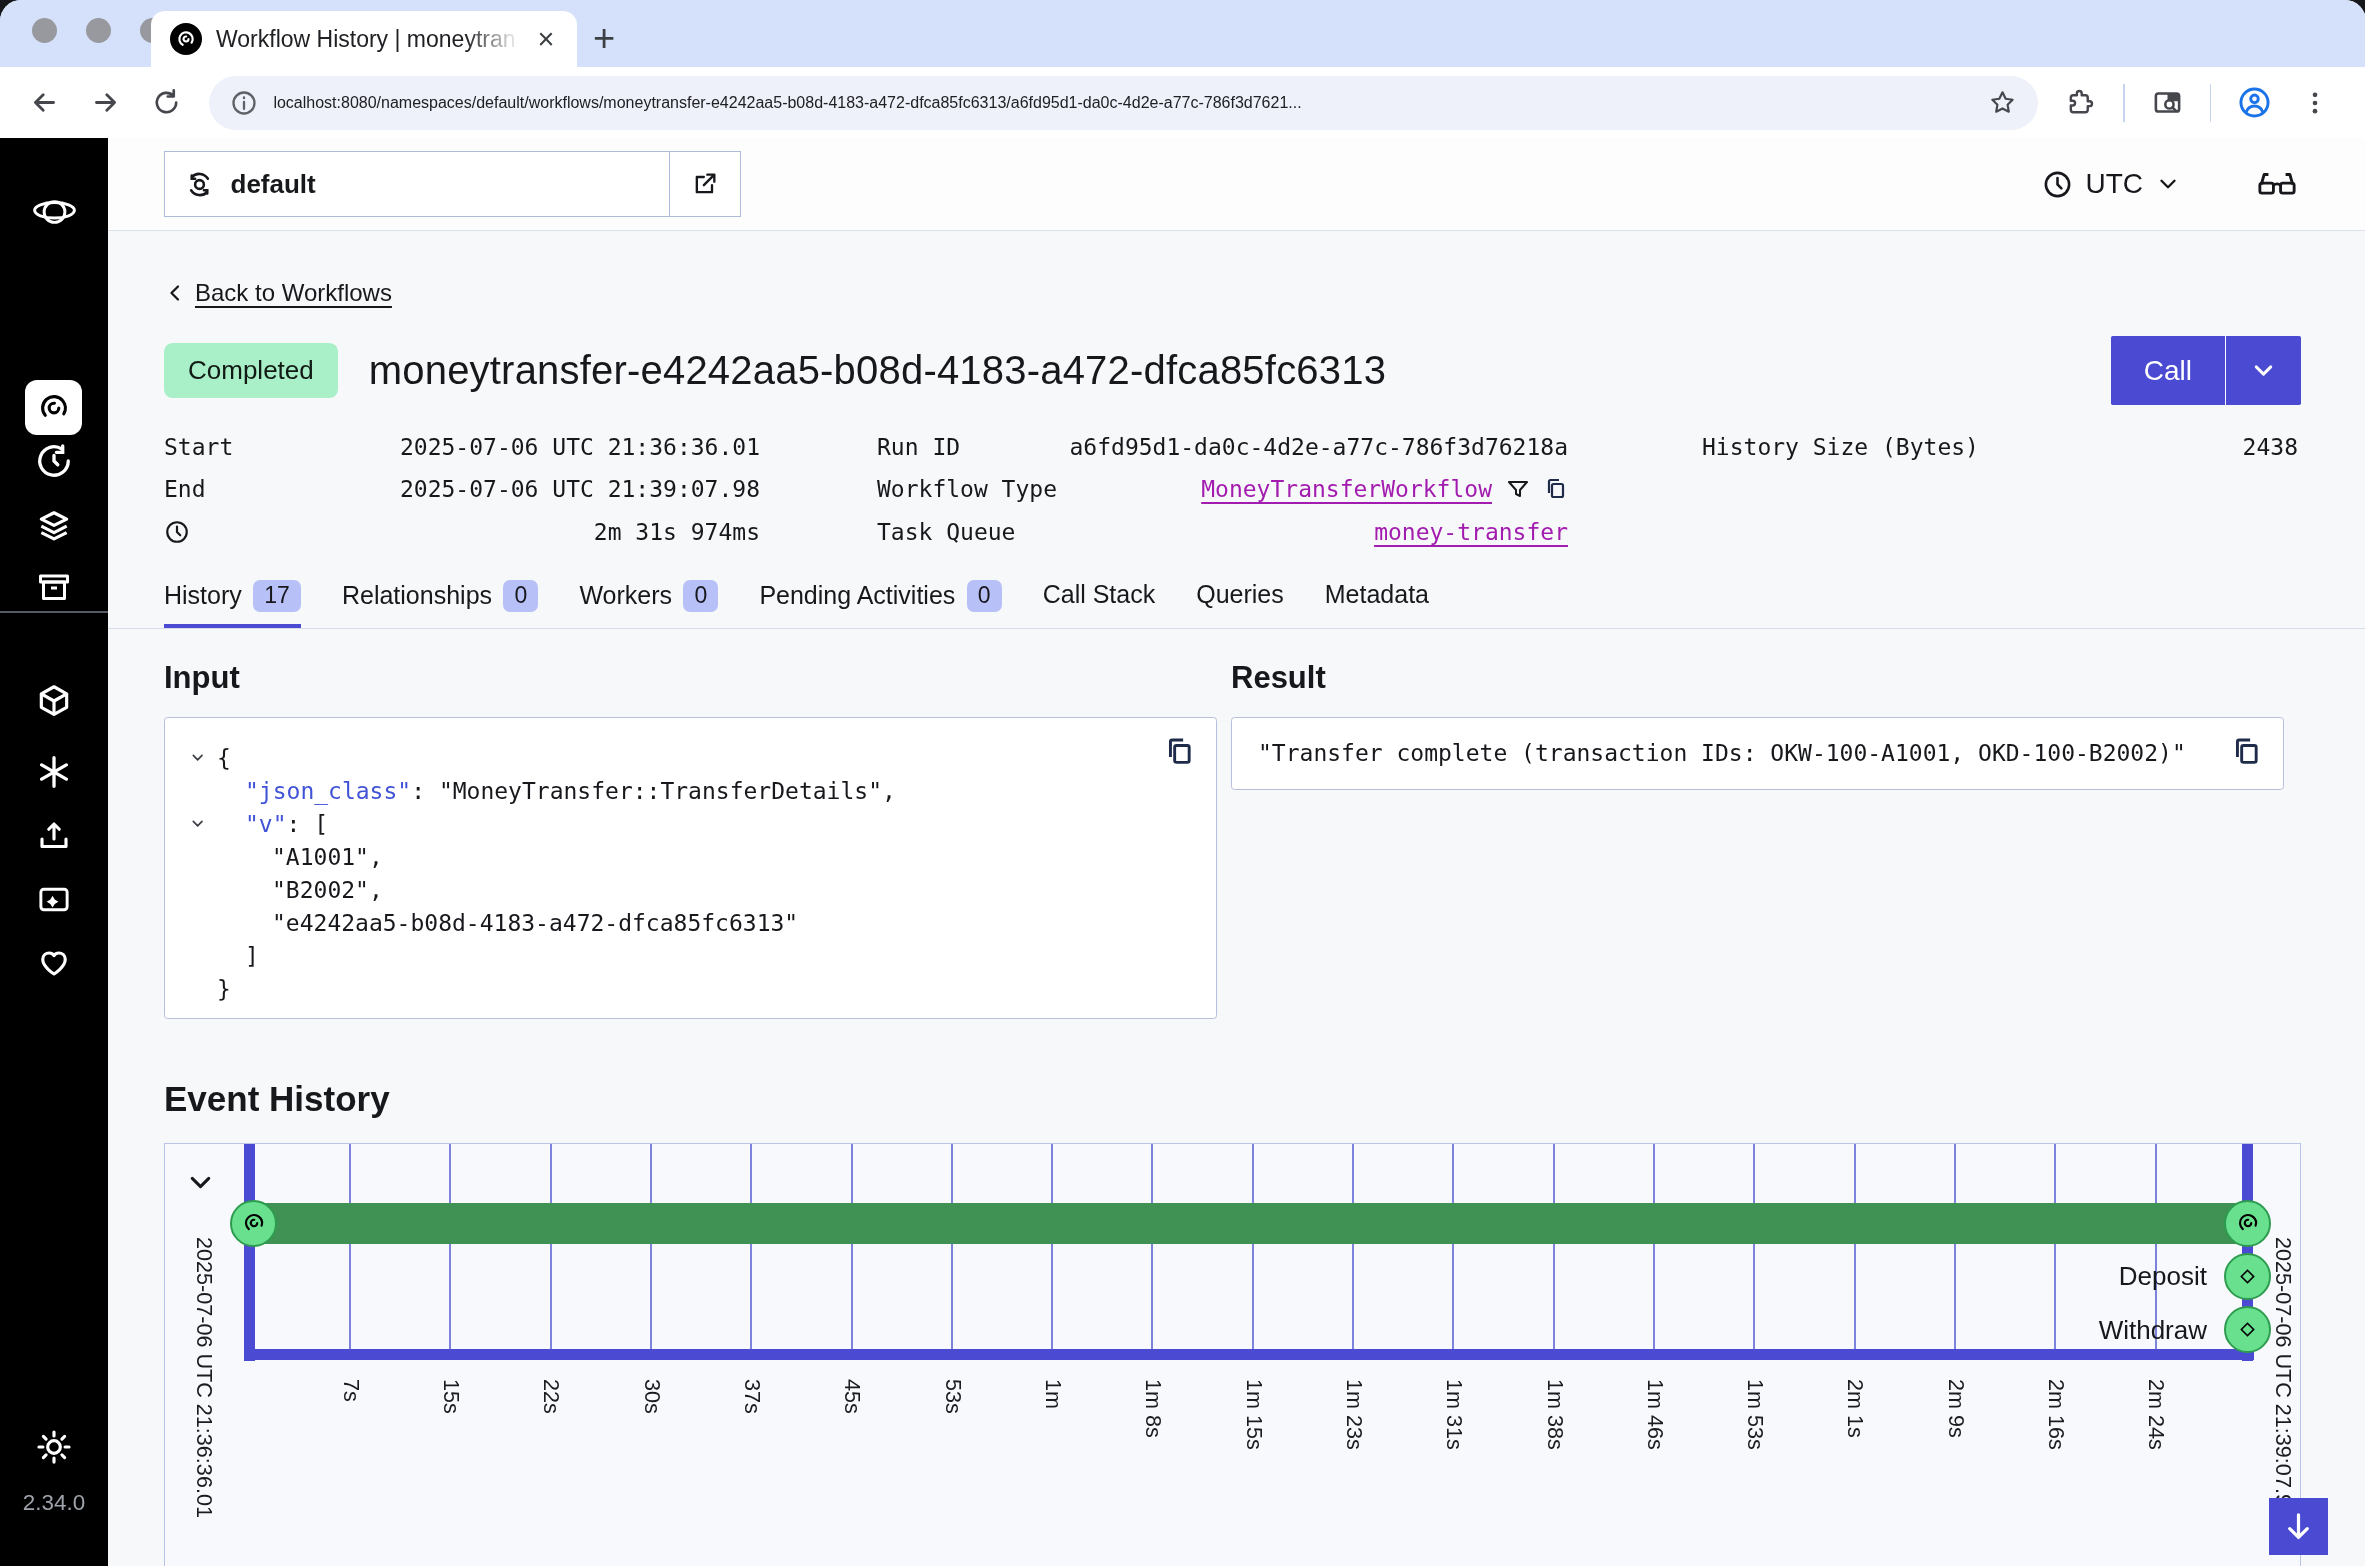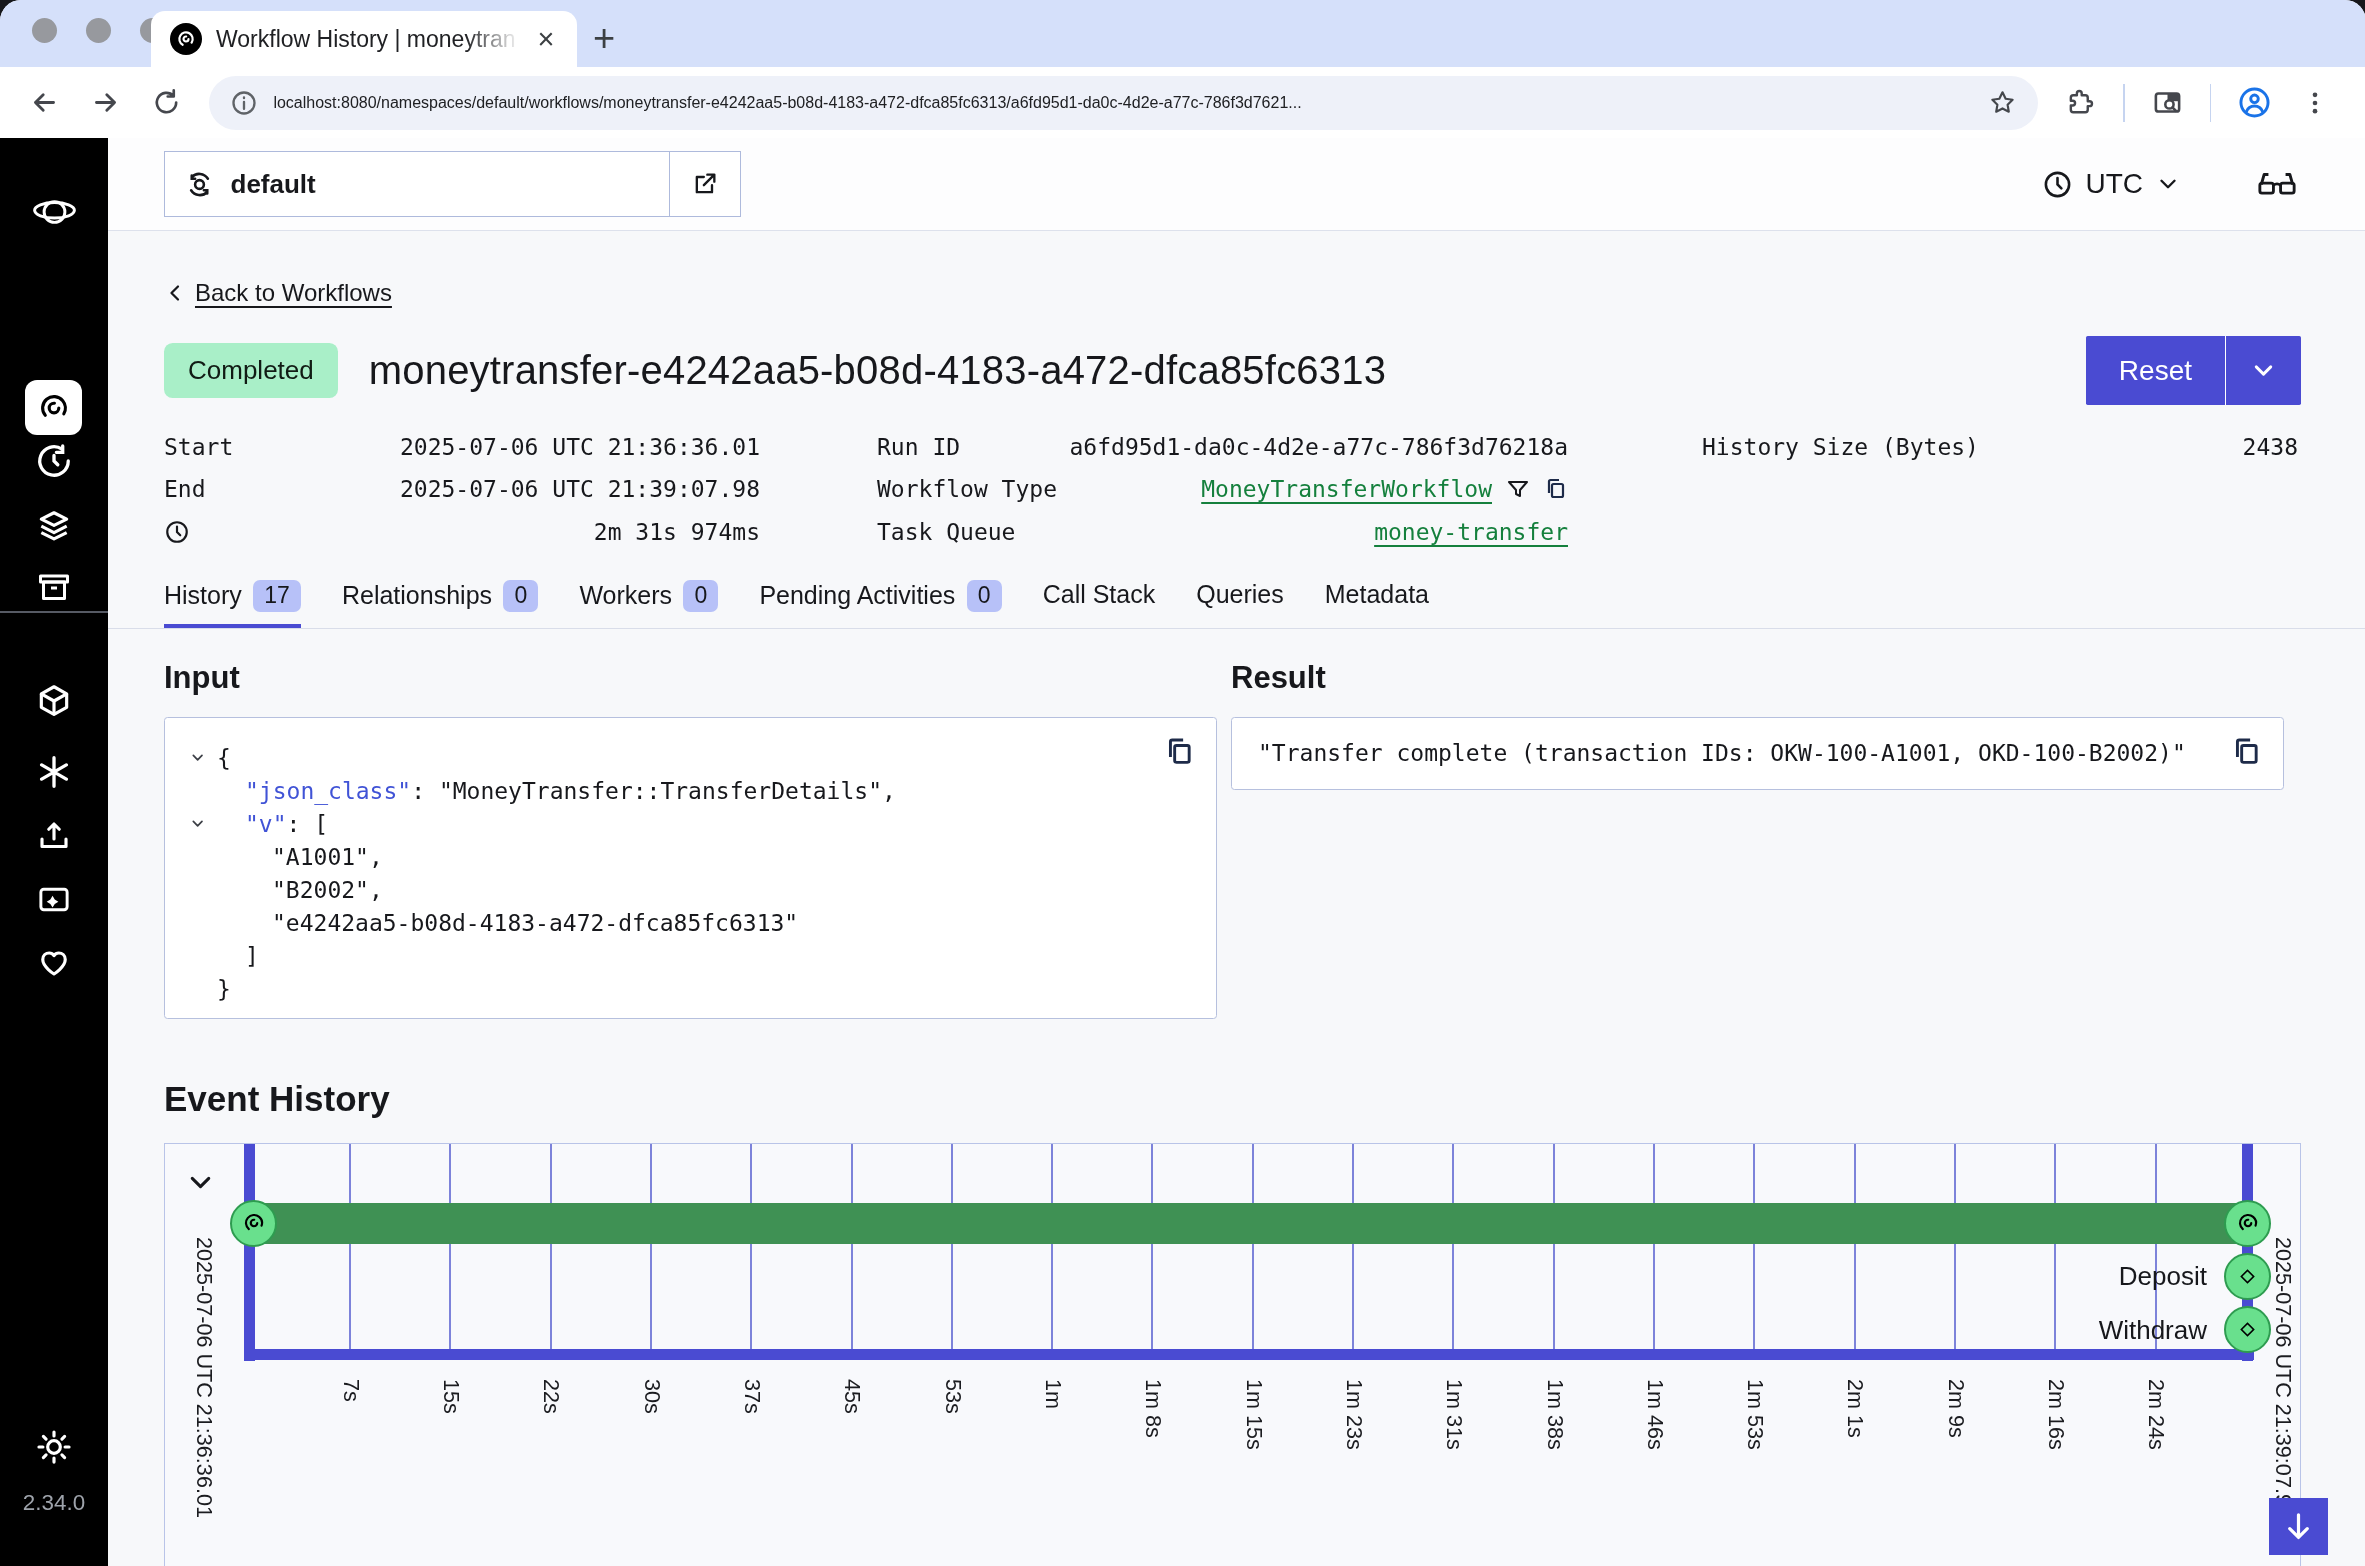--- a/index.html
+++ b/index.html
@@ -59,21 +59,21 @@
   .resetgrp { margin-left:auto; display:flex; }
   .btn-reset { background:var(--accent); color:#fff; font-size:28px; padding:0 33px; height:69px;
                display:flex; align-items:center; border-radius:1.7px 0 0 1.7px; }
   .btn-reset-caret { background:var(--accent); border-left:1.7px solid #fff; width:76px; height:69px;
                display:flex; align-items:center; justify-content:center; border-radius:0 1.7px 1.7px 0; color:#fff; }
 
   .metagrid { margin-top:29px; display:flex; font-family:"DejaVu Sans Mono","Liberation Mono",monospace; font-size:23px; }
   .mcol { display:flex; flex-direction:column; gap:16.4px; }
   .mcol1 { width:596px; } .mcol2 { width:691px; margin-left:117px; } .mcol3 { width:596px; margin-left:134px; }
   .mrow { display:flex; justify-content:space-between; align-items:center; min-height:25px; }
-  .mval a { color:#15803d; }
+  .mval a { color:#a21caf; }
   .mval { display:flex; align-items:center; gap:14px; }
   .u { text-decoration:underline; text-underline-offset:5.2px; }
 
   .tabsrow-wrap { margin-top:35px; border-bottom:1.7px solid #d9dde9; }
   .tabsrow { display:flex; gap:41px; font-size:25px; align-items:flex-start; }
   .tabitem { display:flex; align-items:center; gap:11.2px; padding-bottom:12px; }
   .tabitem.active { border-bottom:4.3px solid var(--accent); font-weight:500; }
   .count { background:var(--indigo-badge); border-radius:7px; padding:2.6px 11.2px; font-size:23px; }
 
   .panels { margin-top:31px; display:flex; gap:14px; }
@@ -311,21 +311,21 @@
           <svg width="22.4" height="26" viewBox="0 0 24 24" fill="none" stroke="#17181c" stroke-width="2.4" stroke-linecap="round" stroke-linejoin="round">
               <path d="M15 5l-7 7 7 7"></path>
             </svg>
           <a href="#">Back to Workflows</a>
         </div>
 
         <div class="titlerow pad">
           <span class="badge-status">Completed</span>
           <span class="wf-title">moneytransfer-e4242aa5-b08d-4183-a472-dfca85fc6313</span>
           <div class="resetgrp">
-            <span class="btn-reset">Reset</span>
+            <span class="btn-reset">Call</span>
             <span class="btn-reset-caret">
               <svg width="29" height="29" viewBox="0 0 24 24" fill="none" stroke="#fff" stroke-width="2.4" stroke-linecap="round" stroke-linejoin="round">
                   <path d="M6 9l6 6 6-6"></path>
                 </svg>
             </span>
           </div>
         </div>
 
         <div class="metagrid pad">
           <div class="mcol mcol1">

